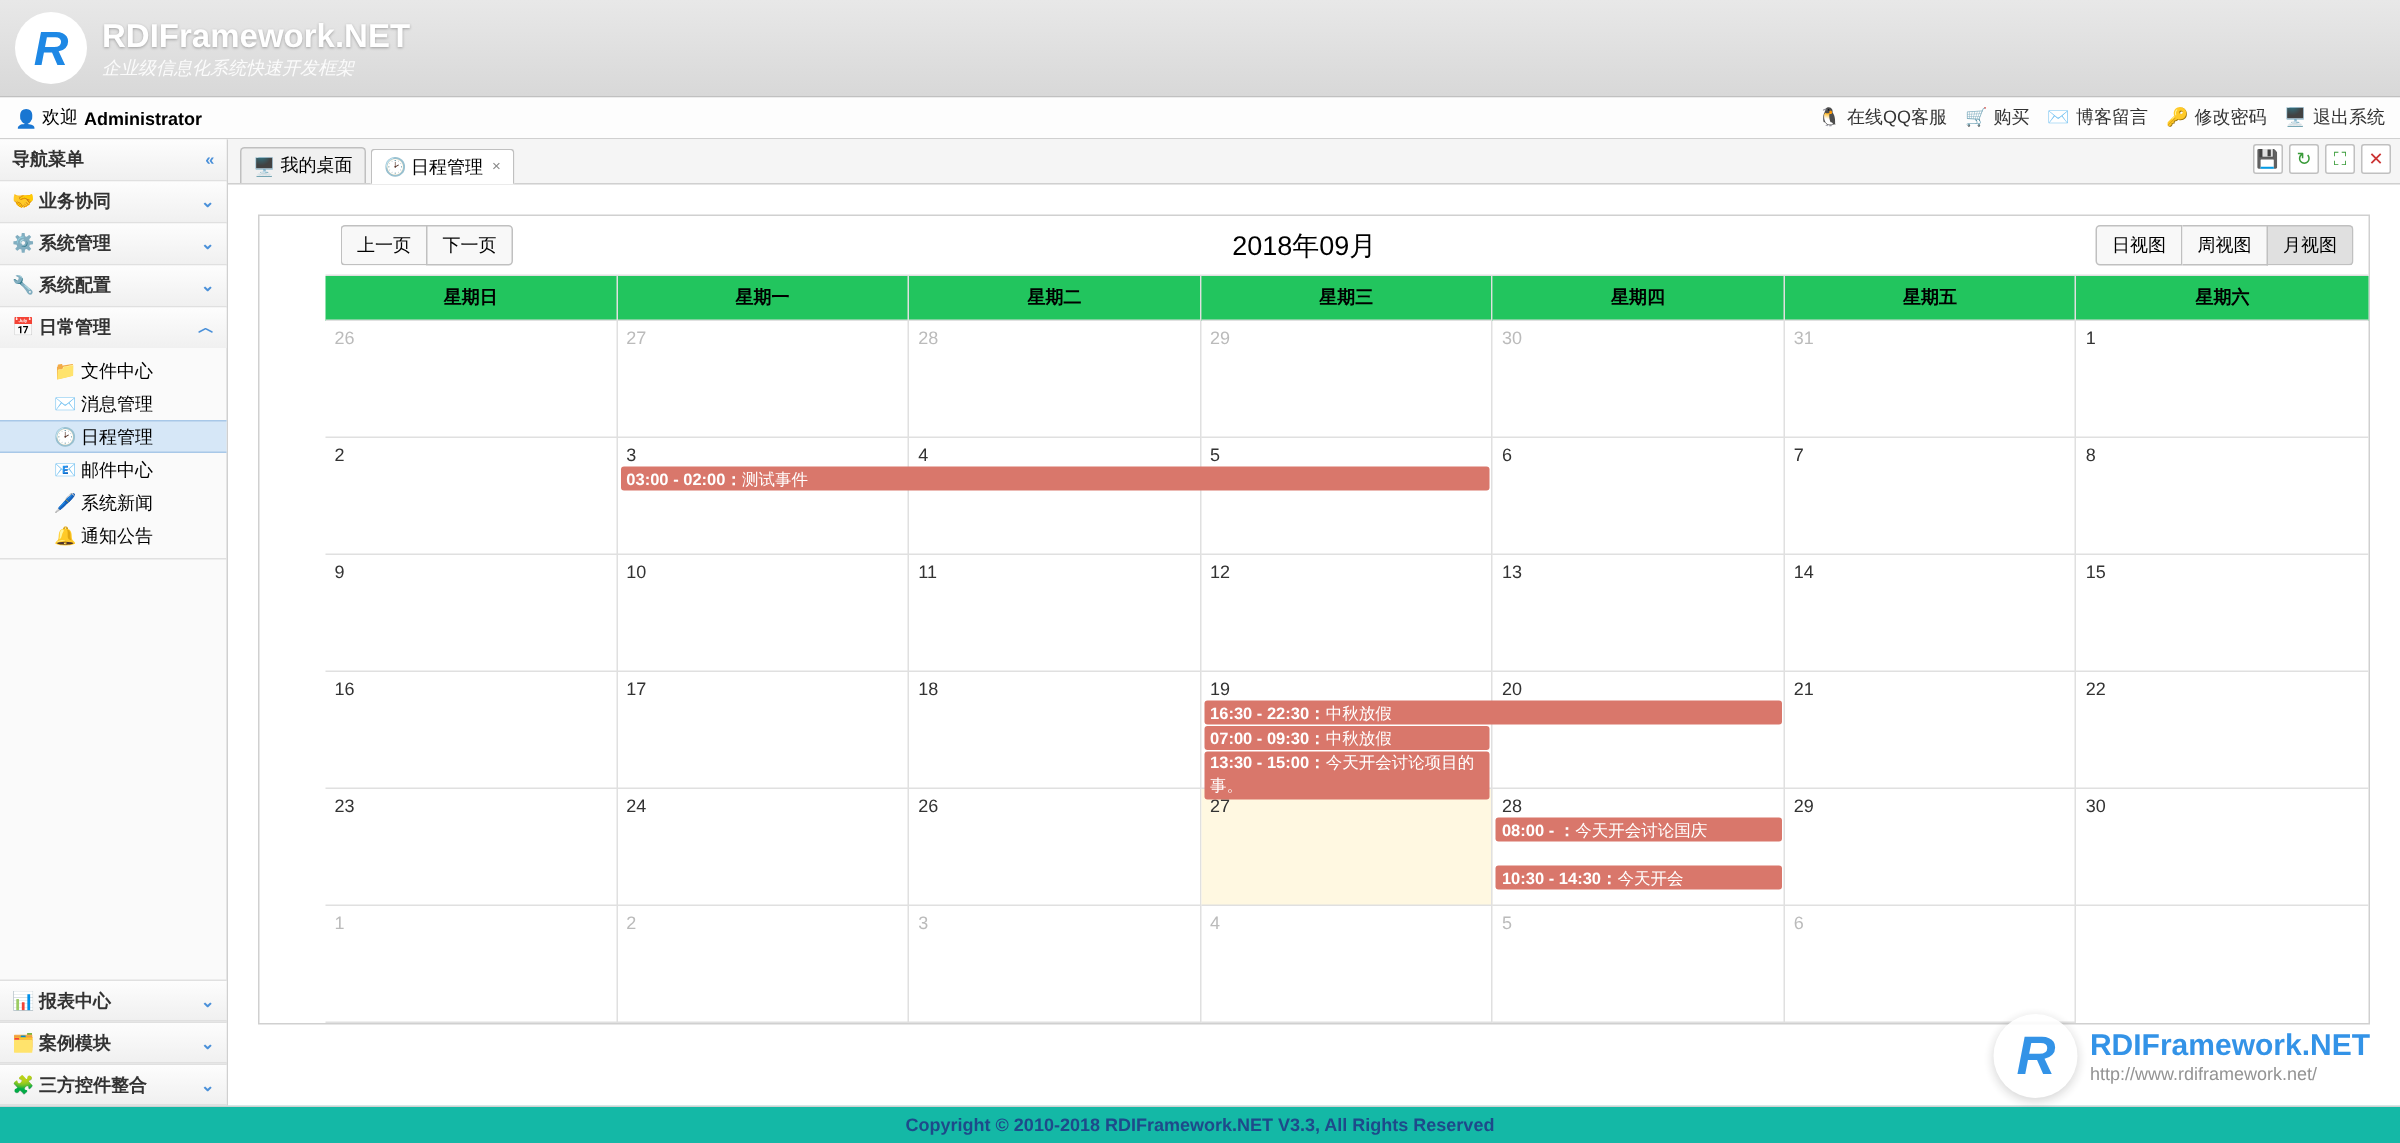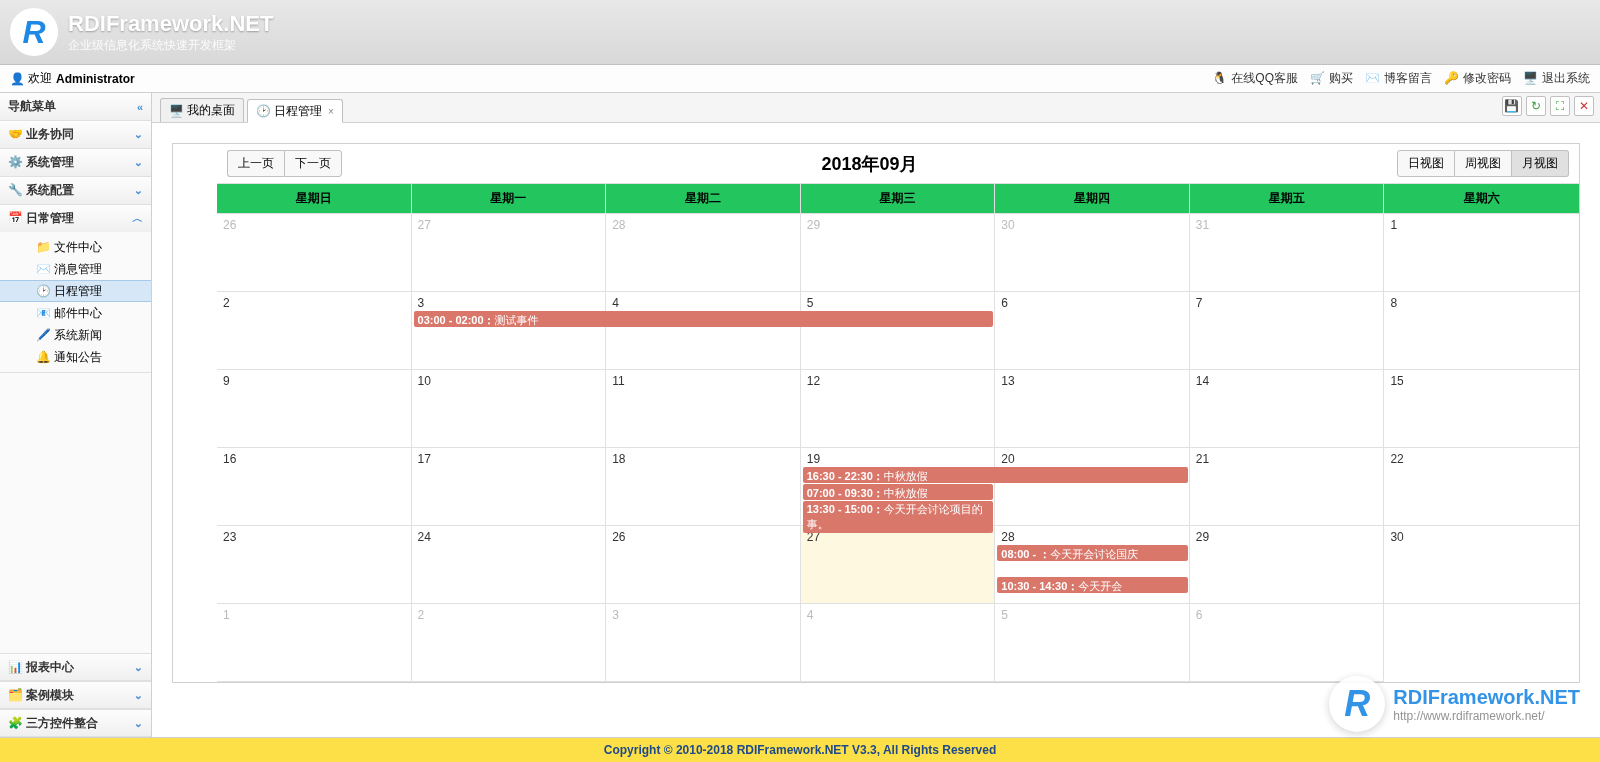--- a/index.html
+++ b/index.html
@@ -4,21 +4,21 @@
 <style>
 * { margin: 0; padding: 0; box-sizing: border-box; font-family: "Microsoft YaHei", Arial, sans-serif; }
 body { background: #f5f5f5; width: 1600px; height: 762px; overflow: hidden; position: relative; }
 
 
 .header { height: 65px; background: linear-gradient(to bottom, #e8e8e8, #d8d8d8); border-bottom: 1px solid #c0c0c0; display: flex; align-items: center; padding: 0 10px; }
 .logo-block { display: flex; align-items: center; }
 .logo-circle { width: 48px; height: 48px; background: #fff; border-radius: 50%; display: flex; align-items: center; justify-content: center; margin-right: 10px; }
 .logo-r { font-size: 32px; font-weight: bold; color: #1e88e5; font-style: italic; }
 .logo-text h1 { color: #fff; font-size: 22px; font-weight: bold; text-shadow: 0 1px 2px rgba(0,0,0,.3); }
-.logo-text p { color: #fff; font-size: 12px; opacity: .9; }
+.logo-text p { color: #fff; font-size: 12px; opacity: .9; font-style: italic; }
 
 
 .welcome-bar { height: 28px; background: #fdfdfd; border-bottom: 1px solid #d0d0d0; display: flex; align-items: center; justify-content: space-between; padding: 0 10px; font-size: 12px; }
 .welcome-left { display: flex; align-items: center; gap: 4px; }
 .welcome-right { display: flex; gap: 12px; }
 .wr-item { display: flex; align-items: center; gap: 3px; cursor: pointer; color: #333; }
 .wr-item .ic { width: 16px; height: 16px; display: inline-block; }
 
 
 .main { display: flex; height: calc(762px - 65px - 28px - 25px); }
@@ -46,21 +46,21 @@
 .tab-tools span { width: 20px; height: 20px; display: flex; align-items: center; justify-content: center; cursor: pointer; border: 1px solid #c0c0c0; background: #fff; border-radius: 2px; font-size: 12px; }
 
 
 .cal-wrap { flex: 1; padding: 20px; overflow: auto; }
 .cal-box { border: 1px solid #d0d0d0; background: #fff; padding-left: 44px; }
 .cal-toolbar { height: 40px; display: flex; align-items: center; justify-content: space-between; padding: 0 10px; border-bottom: 1px solid #e0e0e0; }
 .cal-nav { display: flex; gap: 0; }
 .cal-nav button { padding: 4px 10px; font-size: 12px; border: 1px solid #c0c0c0; background: #f8f8f8; cursor: pointer; }
 .cal-nav button:first-child { border-radius: 3px 0 0 3px; border-right: none; }
 .cal-nav button:last-child { border-radius: 0 3px 3px 0; }
-.cal-title { font-size: 18px; font-weight: bold; }
+.cal-title { font-size: 18px; font-weight: normal; }
 .cal-views { display: flex; }
 .cal-views button { padding: 4px 10px; font-size: 12px; border: 1px solid #c0c0c0; background: #f8f8f8; cursor: pointer; }
 .cal-views button + button { border-left: none; }
 .cal-views button:first-child { border-radius: 3px 0 0 3px; }
 .cal-views button:last-child { border-radius: 0 3px 3px 0; }
 .cal-views button.active { background: #e0e0e0; }
 
 .cal-head { display: grid; grid-template-columns: repeat(7, 1fr); }
 .cal-head-cell { text-align: center; padding: 6px 0; font-size: 12px; font-weight: bold; border-right: 1px solid #e0e0e0; border-bottom: 1px solid #e0e0e0; background: #22c55e; }
 .cal-head-cell:last-child { border-right: none; }
@@ -69,21 +69,21 @@
 .cal-cell { border-right: 1px solid #e0e0e0; border-bottom: 1px solid #e0e0e0; padding: 4px 6px; font-size: 12px; position: relative; }
 .cal-cell:nth-child(7n) { border-right: none; }
 .cal-cell .dnum { color: #333; }
 .cal-cell.other .dnum { color: #bbb; }
 .cal-cell.today { background: #fff8e1; }
 
 .evt { position: absolute; background: #d9776b; color: #fff; font-size: 11px; padding: 1px 4px; border-radius: 2px; overflow: hidden; white-space: nowrap; z-index: 5; cursor: pointer; line-height: 16px; height: 16px; }
 .evt b { font-weight: bold; }
 
 
-.footer { height: 25px; background: #fde047; border-top: 1px solid #d0d0d0; display: flex; align-items: center; justify-content: center; font-size: 12px; font-weight: bold; color: #1e4a8a; }
+.footer { height: 25px; background: #14b8a6; border-top: 1px solid #d0d0d0; display: flex; align-items: center; justify-content: center; font-size: 12px; font-weight: bold; color: #1e4a8a; }
 
 
 .watermark { position: absolute; right: 20px; bottom: 30px; display: flex; align-items: center; opacity: .9; z-index: 100; pointer-events: none; }
 .watermark .wm-logo { width: 56px; height: 56px; background: #fff; border-radius: 50%; display: flex; align-items: center; justify-content: center; margin-right: 8px; box-shadow: 0 2px 8px rgba(0,0,0,.2); }
 .watermark .wm-logo span { font-size: 36px; font-weight: bold; color: #1e88e5; font-style: italic; }
 .watermark .wm-text h2 { font-size: 20px; color: #1e88e5; }
 .watermark .wm-text p { font-size: 12px; color: #888; }
 
 .ic-sm { display: inline-block; width: 14px; height: 14px; vertical-align: middle; }
 </style>

